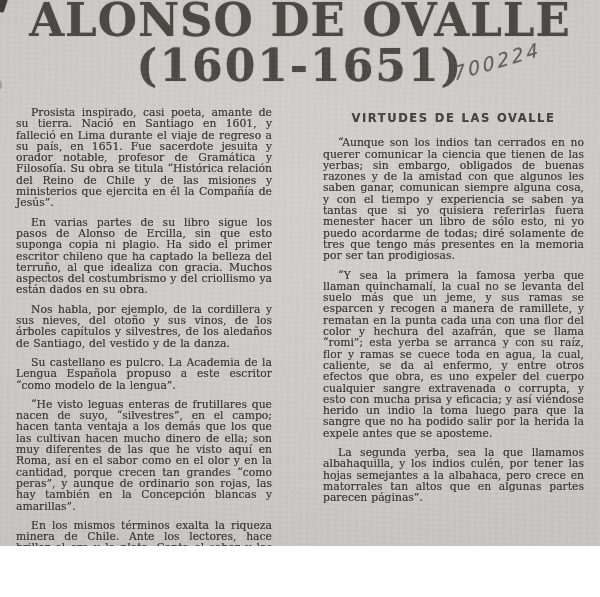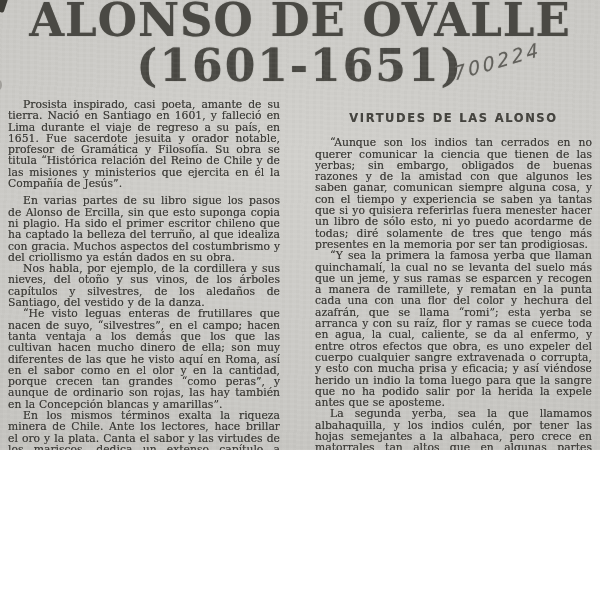--- a/index.html
+++ b/index.html
@@ -1,18 +1,18 @@
 <!DOCTYPE html>
 <html><head>
 <meta charset="utf-8">
 <style>
   html,body{margin:0;padding:0;}
   .page{
     position:relative;
-    width:600px;height:450px;
+    width:600px;height:546px;
     overflow:hidden;
     background:
       radial-gradient(ellipse 130% 100% at 50% 35%, #d2d1cd 0%, #cac9c5 55%, #bfbeba 100%);
     font-family:"DejaVu Serif", serif;
     color:#3b3a36;
   }
   .paper-noise{
     position:absolute;inset:0;pointer-events:none;opacity:.5;
     background:
       repeating-linear-gradient(3deg, rgba(255,255,255,.04) 0 2px, rgba(0,0,0,.02) 2px 5px),
@@ -65,21 +65,21 @@
   .col{
     text-align:justify;
     font-size:10.8px;
     line-height:11.3px;
     color:#3b3a36;
     text-shadow:0 0 .5px rgba(55,53,48,.6);
     word-spacing:.5px;
   }
   .col-left{ width:272px; margin-right:35px; }
   .col-right{ width:277px; }
-  .col p{ margin:0; text-indent:15px; }
+  .col p{ margin:8px; text-indent:15px; }
   .col p.gap-after{ margin-bottom:6px; }
   .col p.gap-after-sm{ margin-bottom:5px; }
   .section-heading{
     font-family:"DejaVu Sans", sans-serif;
     font-weight:bold;
     font-size:11.5px;
     letter-spacing:1.6px;
     text-align:center;
     color:#44433e;
     margin:14px 0 13px 0;
@@ -100,25 +100,26 @@
   </div>
 
   <div class="handwritten">700224</div>
 
   <div class="columns">
 
     <div class="col col-left">
       <p class="gap-after">Prosista inspirado, casi poeta, amante de su tierra. Nació en Santiago en 1601, y falleció en Lima durante el viaje de regreso a su país, en 1651. Fue sacerdote jesuita y orador notable, profesor de Gramática y Filosofía. Su obra se titula “Histórica relación del Reino de Chile y de las misiones y ministerios que ejercita en él la Compañía de Jesús”.</p>
       <p>En varias partes de su libro sigue los pasos de Alonso de Ercilla, sin que esto suponga copia ni plagio. Ha sido el primer escritor chileno que ha captado la belleza del terruño, al que idealiza con gracia. Muchos aspectos del costumbrismo y del criollismo ya están dados en su obra.</p>
       <p>Nos habla, por ejemplo, de la cordillera y sus nieves, del otoño y sus vinos, de los árboles capítulos y silvestres, de los aledaños de Santiago, del vestido y de la danza.</p>
+      <p>Su castellano es pulcro. La Academia de la Lengua Española propuso a este escritor “como modelo de la lengua”.</p>
       <p>“He visto leguas enteras de frutillares que nacen de suyo, “silvestres”, en el campo; hacen tanta ventaja a los demás que los que las cultivan hacen mucho dinero de ella; son muy diferentes de las que he visto aquí en Roma, así en el sabor como en el olor y en la cantidad, porque crecen tan grandes “como peras”, y aunque de ordinario son rojas, las hay también en la Concepción blancas y amarillas”.</p>
       <p>En los mismos términos exalta la riqueza minera de Chile. Ante los lectores, hace brillar el oro y la plata. Canta el sabor y las virtudes de los mariscos, dedica un extenso capítulo a comentar la vida y las andanzas de los pájaros. Nada escapa a su atención. Resalta la presencia de los francolines “que son tan grandes como gallinas y mucho superiores en el sabor”.</p>
     </div>
 
     <div class="col col-right">
-      <div class="section-heading">VIRTUDES DE LAS ALONSO</div>
+      <div class="section-heading">VIRTUDES DE LAS OVALLE</div>
       <p>“Aunque son los indios tan cerrados en no querer comunicar la ciencia que tienen de las yerbas; sin embargo, obligados de buenas razones y de la amistad con que algunos les saben ganar, comunican siempre alguna cosa, y con el tiempo y experiencia se saben ya tantas que si yo quisiera referirlas fuera menester hacer un libro de sólo esto, ni yo puedo acordarme de todas; diré solamente de tres que tengo más presentes en la memoria por ser tan prodigiosas.</p>
       <p>“Y sea la primera la famosa yerba que llaman quinchamalí, la cual no se levanta del suelo más que un jeme, y sus ramas se esparcen y recogen a manera de ramillete, y rematan en la punta cada una con una flor del color y hechura del azafrán, que se llama “romi”; esta yerba se arranca y con su raíz, flor y ramas se cuece toda en agua, la cual, caliente, se da al enfermo, y entre otros efectos que obra, es uno expeler del cuerpo cualquier sangre extravenada o corrupta, y esto con mucha prisa y eficacia; y así viéndose herido un indio la toma luego para que la sangre que no ha podido salir por la herida la expele antes que se aposteme.</p>
-      <p>La segunda yerba, sea la que llamamos albahaquilla, y los indios culén, por tener las hojas semejantes a la albahaca, pero crece en matorrales tan altos que en algunas partes parecen árboles”.</p>
+      <p>La segunda yerba, sea la que llamamos albahaquilla, y los indios culén, por tener las hojas semejantes a la albahaca, pero crece en matorrales tan altos que en algunas partes parecen páginas”.</p>
     </div>
 
   </div>
 </div>
 
 </body></html>

